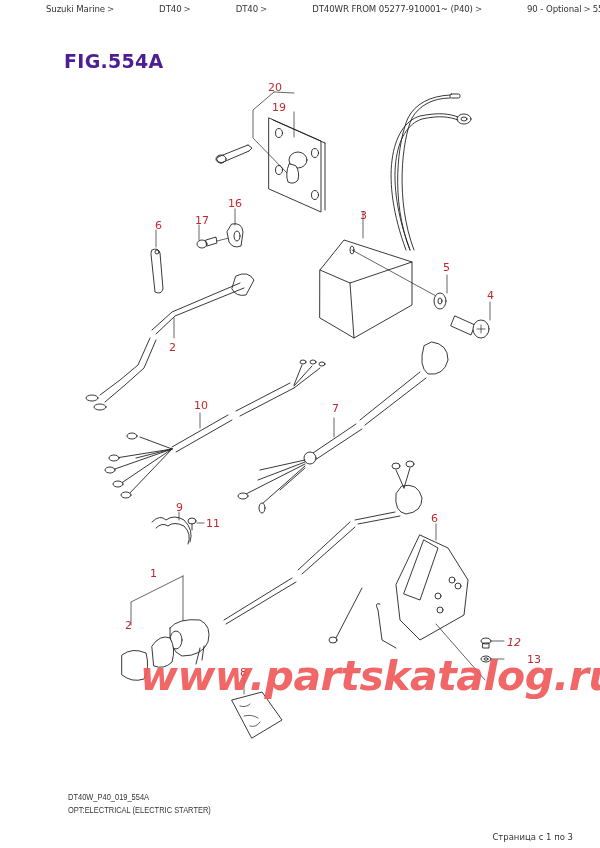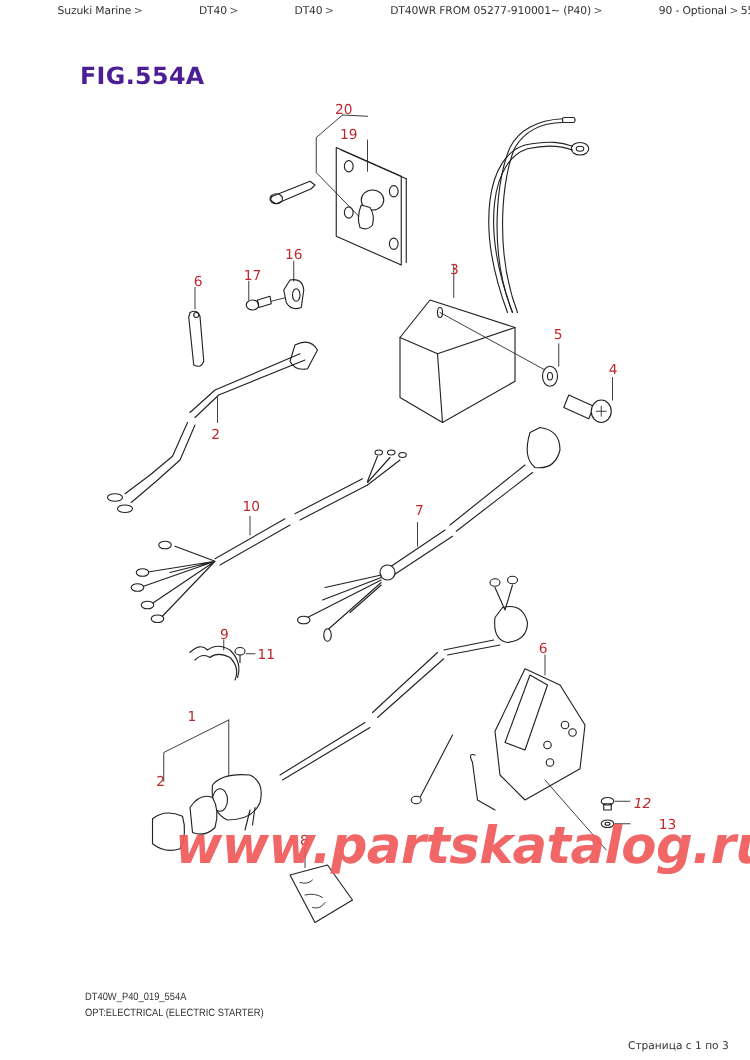--- a/index.html
+++ b/index.html
@@ -5,21 +5,21 @@
   html, body { margin: 0; padding: 0; background: #ffffff; }
   body { width: 600px; height: 848px; position: relative; overflow: hidden; font-family: "DejaVu Sans", sans-serif; color: #222; }
   .breadcrumb { position: absolute; left: 3px; top: 4px; font-size: 8.6px; color: #333; white-space: nowrap; letter-spacing: -0.1px; }
   .breadcrumb a { color: #333; text-decoration: none; margin-left: 43px; }
   .breadcrumb .sep { margin: 0 2px; color: #555; }
   .fig-title { position: absolute; left: 64px; top: 50px; font-family: "DejaVu Sans", sans-serif; font-weight: bold; font-size: 19px; color: #4c1d95; letter-spacing: 0.3px; }
   .diagram { position: absolute; left: 0; top: 0; width: 600px; height: 848px; }
   .callout { position: absolute; font-family: "DejaVu Sans", sans-serif; font-size: 11px; color: #c0282d; line-height: 1; }
   .footer-code { position: absolute; left: 68px; top: 792px; font-family: "Liberation Sans", sans-serif; font-size: 8.5px; color: #333; transform: scaleX(0.88); transform-origin: left; }
   .footer-desc { position: absolute; left: 68px; top: 805px; font-family: "Liberation Sans", sans-serif; font-size: 8.5px; color: #333; transform: scaleX(0.88); transform-origin: left; }
-  .pager { position: absolute; right: 17px; top: 832px; font-size: 8.5px; color: #333; }
+  .pager { position: absolute; right: 27px; top: 832px; font-size: 8.5px; color: #333; }
   .watermark { position: absolute; left: 140px; top: 652px; font-family: "DejaVu Sans", sans-serif; font-weight: bold; font-style: italic; font-size: 41px; color: #f05a5a; opacity: 0.92; letter-spacing: -0.5px; white-space: nowrap; }
 </style>
 </head>
 <body>
 
 <div class="breadcrumb">
   <a href="#">Suzuki Marine</a><span class="sep">&gt;</span><a href="#">DT40</a><span class="sep">&gt;</span><a href="#">DT40</a><span class="sep">&gt;</span><a href="#">DT40WR FROM 05277-910001~ (P40)</a><span class="sep">&gt;</span><a href="#">90 - Optional</a><span class="sep">&gt;</span><span>554A - OPT:ELECTRICAL (ELECTRIC STARTER) (DT40W:E-STARTER)</span>
 </div>
 
 <div class="fig-title">FIG.554A</div>

